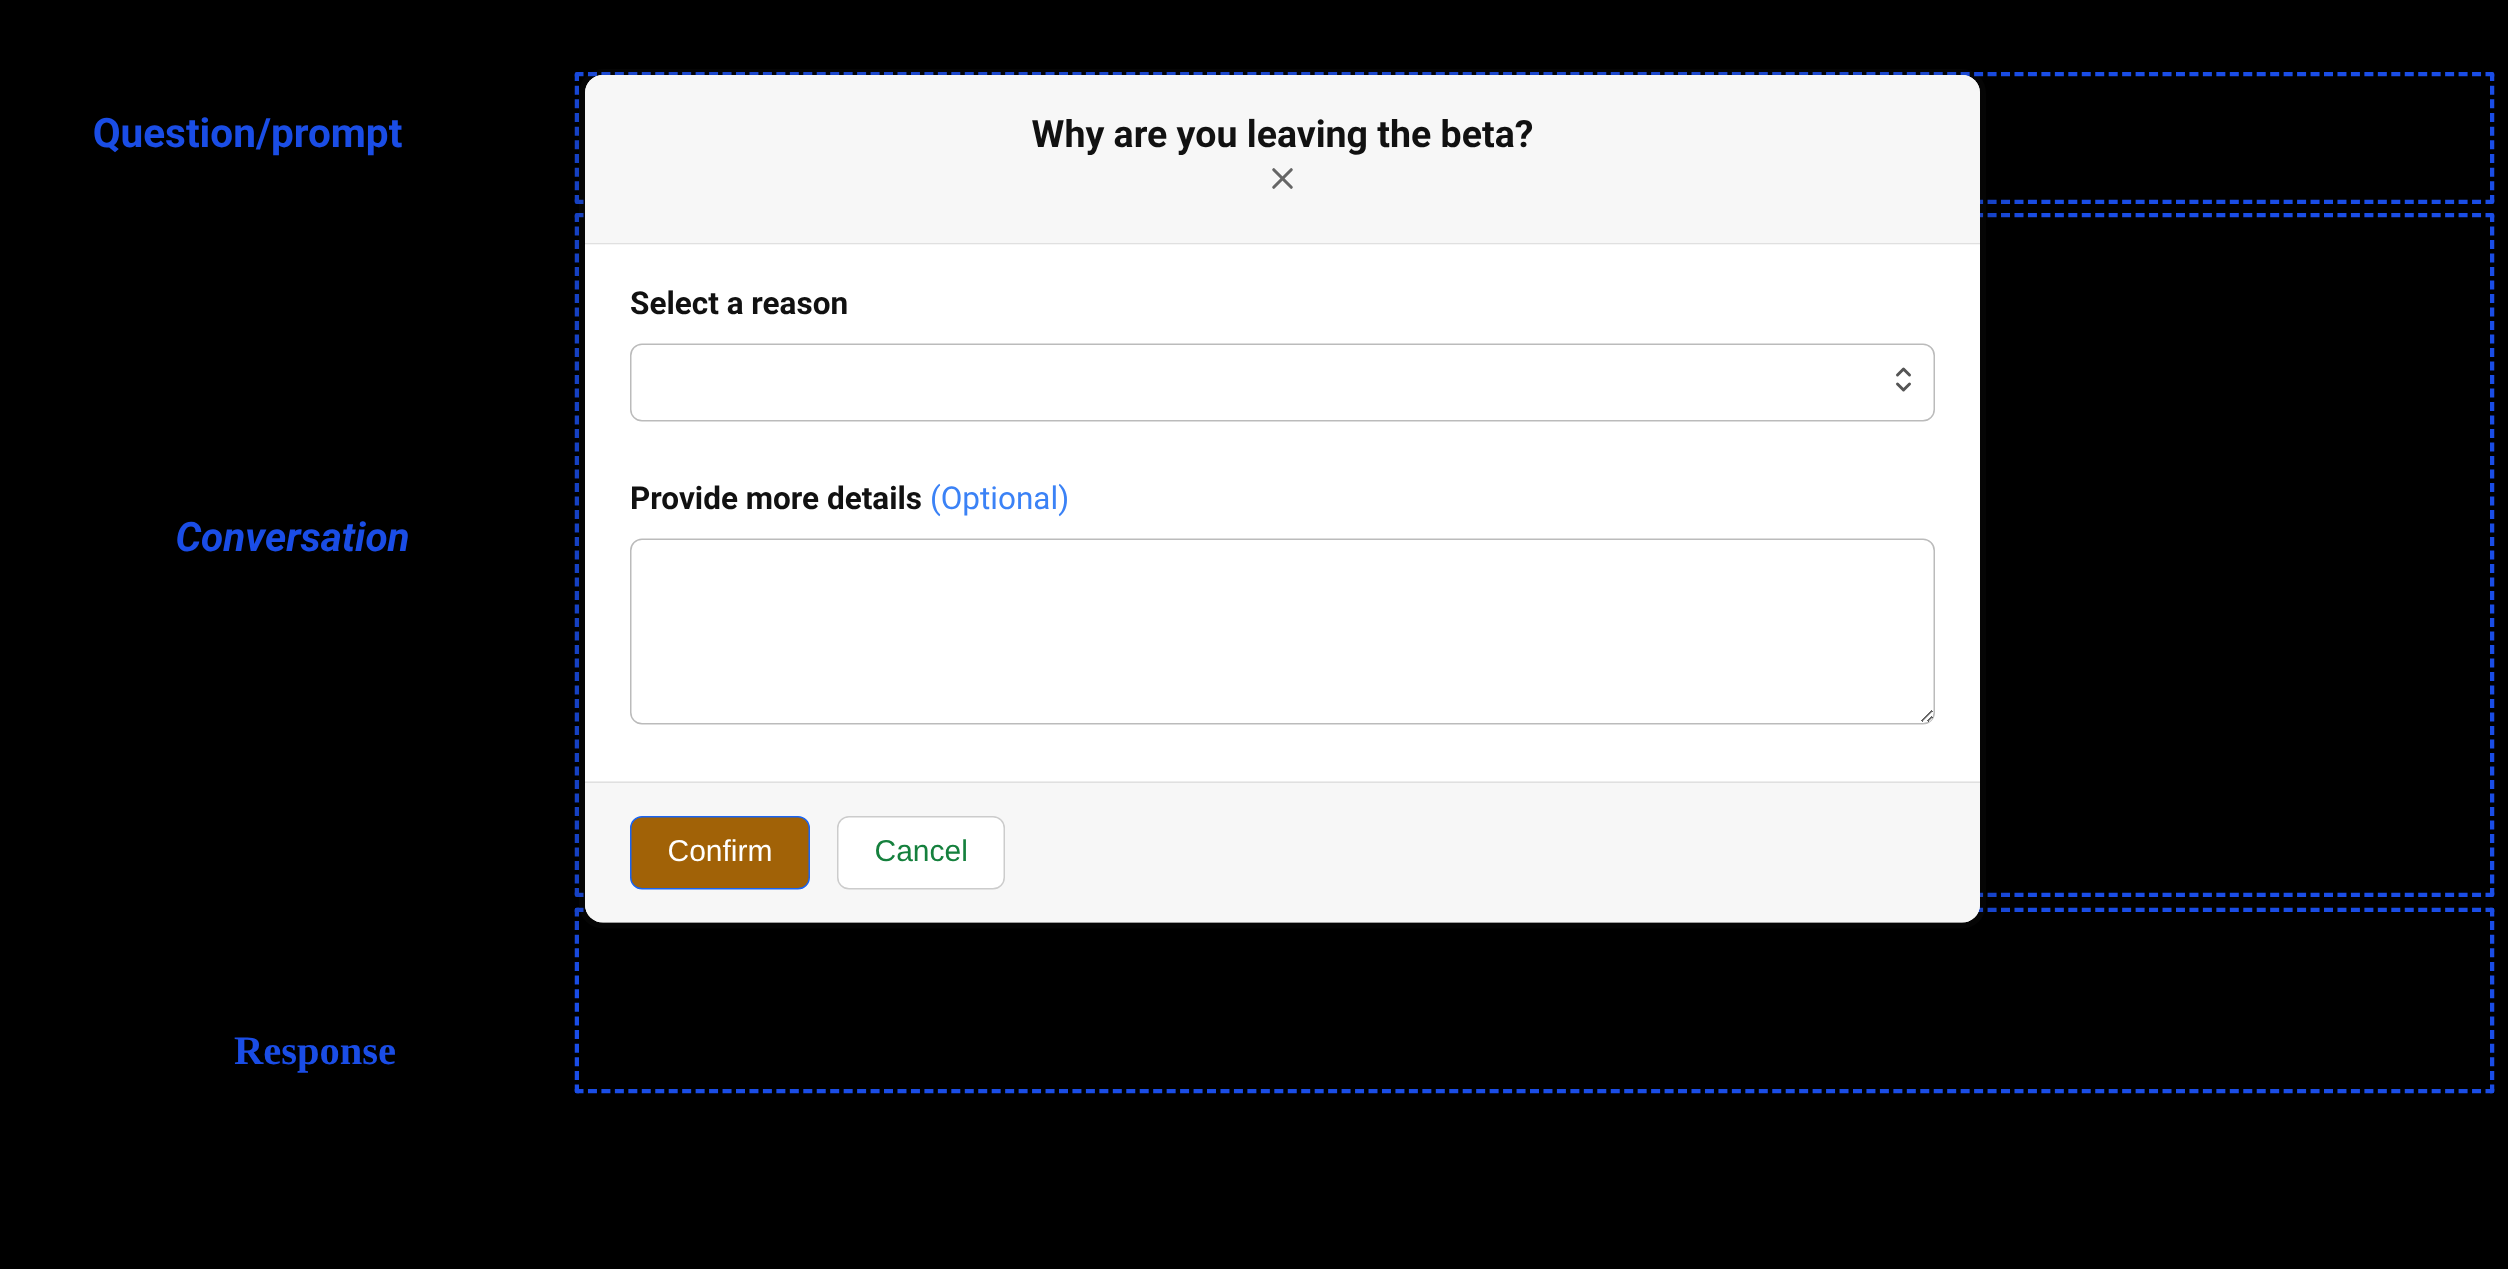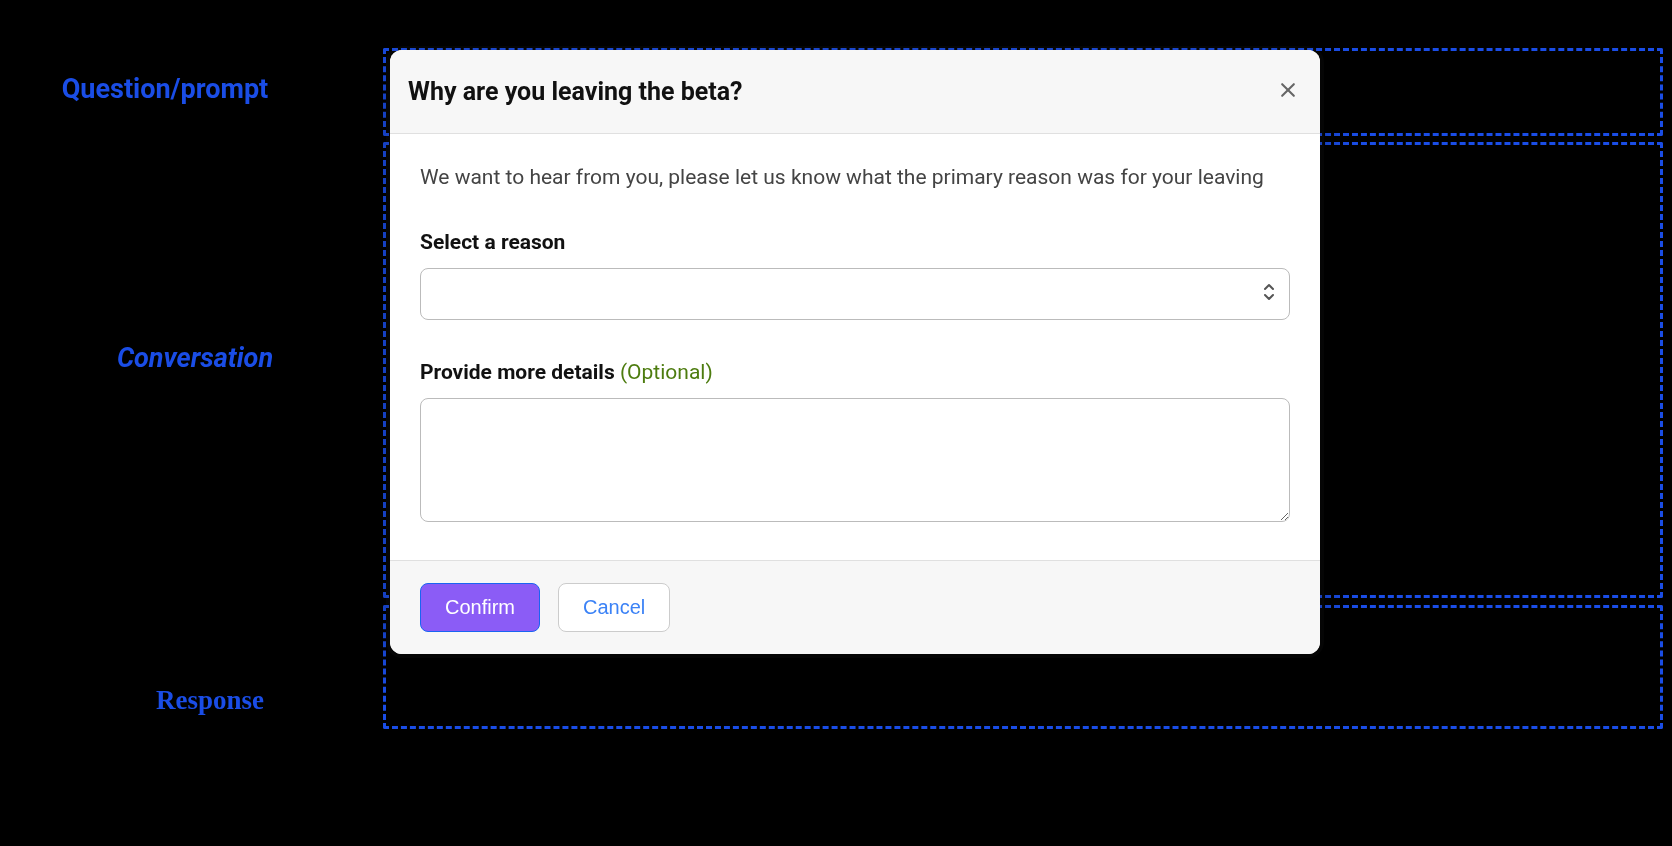--- a/index.html
+++ b/index.html
@@ -88,20 +88,21 @@
       height: 124px;
     }
     
     .modal-header {
       background: #f7f7f7;
       padding: 26px 18px;
       display: flex;
       justify-content: space-between;
       align-items: center;
       border-bottom: 1px solid #e0e0e0;
+      flex-direction: column;
     }
     
     .modal-title {
       font-size: 25px;
       font-weight: 700;
       color: #111;
     }
     
     .close-btn {
       background: none;
@@ -134,21 +135,21 @@
     .form-label {
       font-size: 21px;
       font-weight: 700;
       color: #111;
       margin-bottom: 14px;
       display: block;
     }
     
     .optional-tag {
       font-weight: 400;
-      color: #4d7c0f;
+      color: #3b82f6;
     }
     
     .select-wrapper {
       position: relative;
       margin-bottom: 40px;
     }
     
     .select-input {
       width: 100%;
       height: 52px;
@@ -198,28 +199,28 @@
     .btn {
       padding: 12px 24px;
       border-radius: 8px;
       font-size: 20px;
       font-weight: 500;
       cursor: pointer;
       border: 1px solid transparent;
     }
     
     .btn-primary {
-      background: #8b5cf6;
+      background: #a16207;
       color: #fff;
       border-color: #1a64f2;
     }
     
     .btn-secondary {
       background: #fff;
-      color: #3b82f6;
+      color: #15803d;
       border-color: #ccc;
     }
   </style>
 </head>
 <body>
 
 <div class="annotation annotation-question">Question/prompt</div>
 <div class="annotation annotation-conversation">Conversation</div>
 <div class="annotation annotation-response">Response</div>
 
@@ -236,21 +237,20 @@
         <span>
           <svg viewBox="0 0 24 24" fill="none" stroke="currentColor" stroke-width="2.5" stroke-linecap="round">
             <line x1="5" y1="5" x2="19" y2="19"></line>
             <line x1="19" y1="5" x2="5" y2="19"></line>
           </svg>
         </span>
       </button>
     </div>
 
     <div class="modal-body">
-      <p class="description">We want to hear from you, please let us know what the primary reason was for your leaving</p>
       
       <label class="form-label">Select a reason</label>
       <div class="select-wrapper">
         <select class="select-input" value="">
           <option></option>
         </select>
         <span class="select-arrow">
           <svg viewBox="0 0 14 18" fill="none" stroke="currentColor" stroke-width="2" stroke-linecap="round" stroke-linejoin="round">
             <polyline points="3,6 7,2 11,6"></polyline>
             <polyline points="3,12 7,16 11,12"></polyline>

